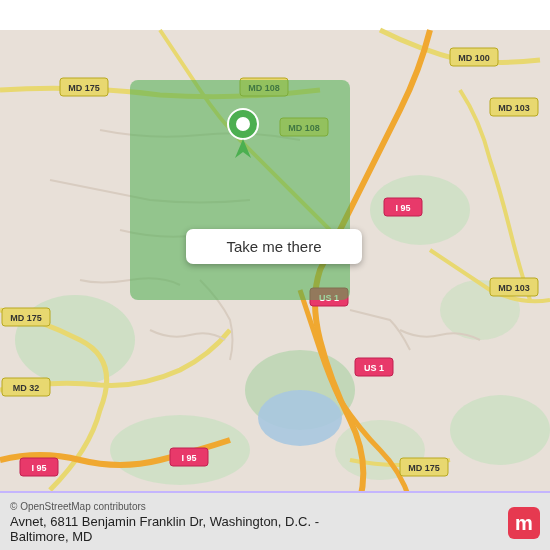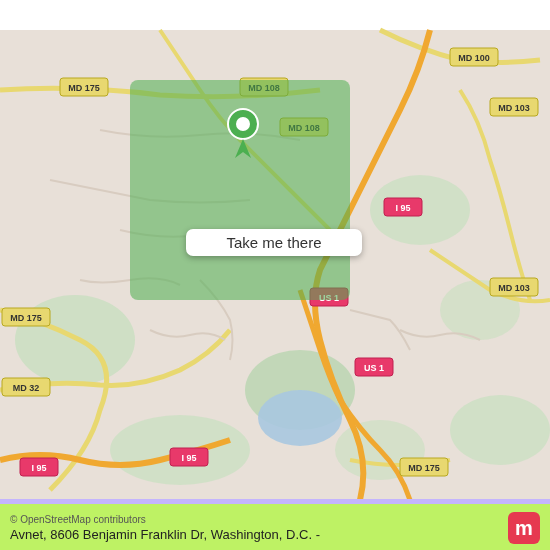--- a/index.html
+++ b/index.html
@@ -42,43 +42,43 @@
       align-items: center;
       pointer-events: none;
     }
 
     
     .take-me-there-btn {
       position: absolute;
       top: 229px;
       left: 186px;
       width: 176px;
-      height: 27px;
+      height: 35px;
       background: white;
       border: none;
       border-radius: 7px;
       font-size: 15px;
       font-weight: 500;
       color: #333;
       cursor: pointer;
       box-shadow: 0 2px 6px rgba(0,0,0,0.3);
       display: flex;
       align-items: center;
       justify-content: center;
     }
 
     
     .bottom-bar {
       position: absolute;
       bottom: 0;
       left: 0;
       width: 100%;
-      background: #bef264;
+      background: #e5e5e5;
       padding: 8px 10px 6px 10px;
-      border-top: 5px solid #c4b5fd;
+      border-top: 2px solid #c4b5fd;
       display: flex;
       align-items: center;
       justify-content: space-between;
     }
 
     .bottom-bar-content {
       display: flex;
       flex-direction: column;
     }
 
@@ -210,22 +210,23 @@
   </div>
 
   <button class="take-me-there-btn">Take me there</button>
 
   <div class="bottom-bar">
     <div class="bottom-bar-content">
       <div class="osm-credit">
         <span>© OpenStreetMap contributors</span>
       </div>
       <div class="address-text">
-        <span>Avnet, 8606 Benjamin Franklin Dr, Washington, D.C. -</span>
+        <span>Avnet, 6811 Benjamin Franklin Dr, Washington, D.C. -</span>
         <br>
+        <span>Baltimore, MD</span>
       </div>
     </div>
     <div class="moovit-logo">
       <svg width="32" height="32" viewBox="0 0 32 32">
 
         <rect width="32" height="32" rx="6" fill="#e63950"></rect>
         <text x="16" y="23" text-anchor="middle" font-size="20" font-weight="bold" fill="white" font-family="Arial">m</text>
       </svg>
     </div>
   </div>

